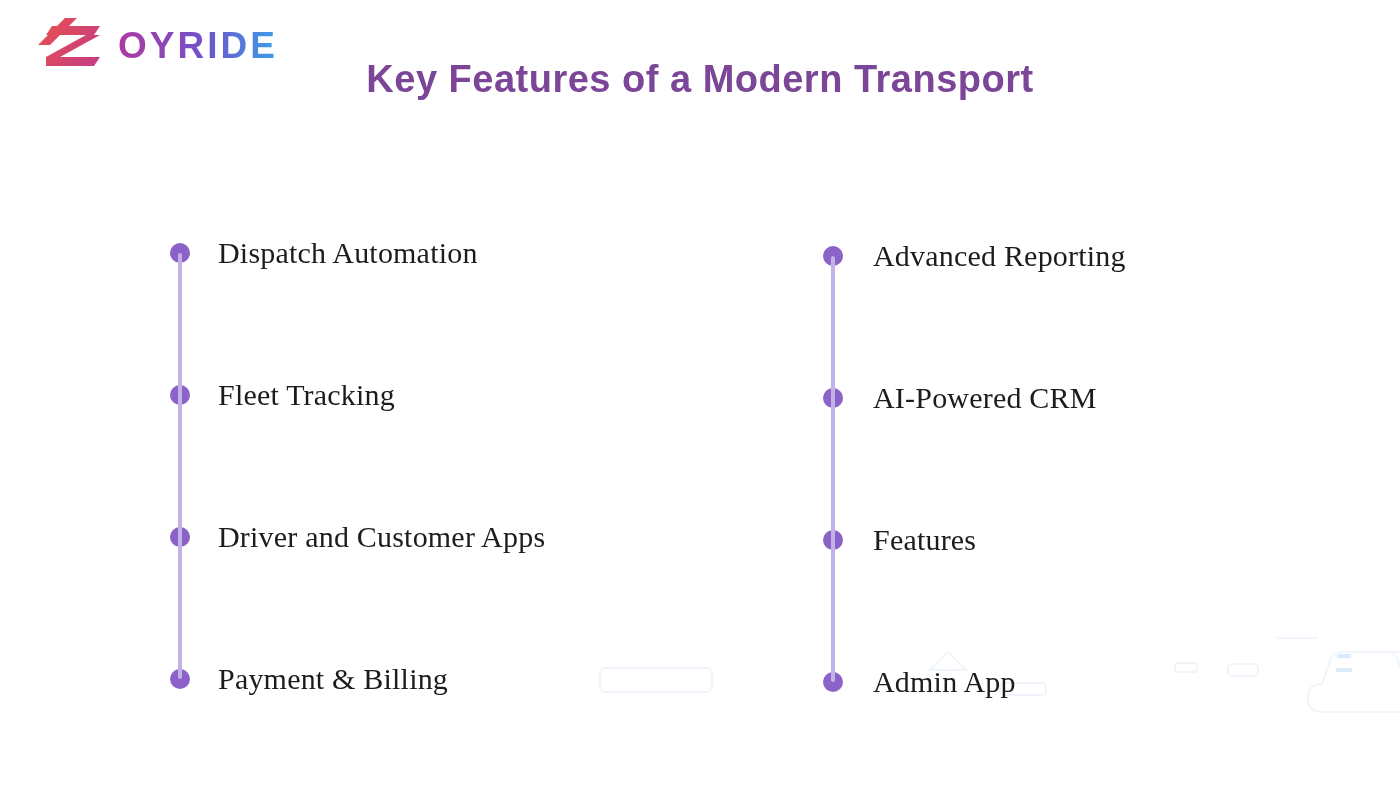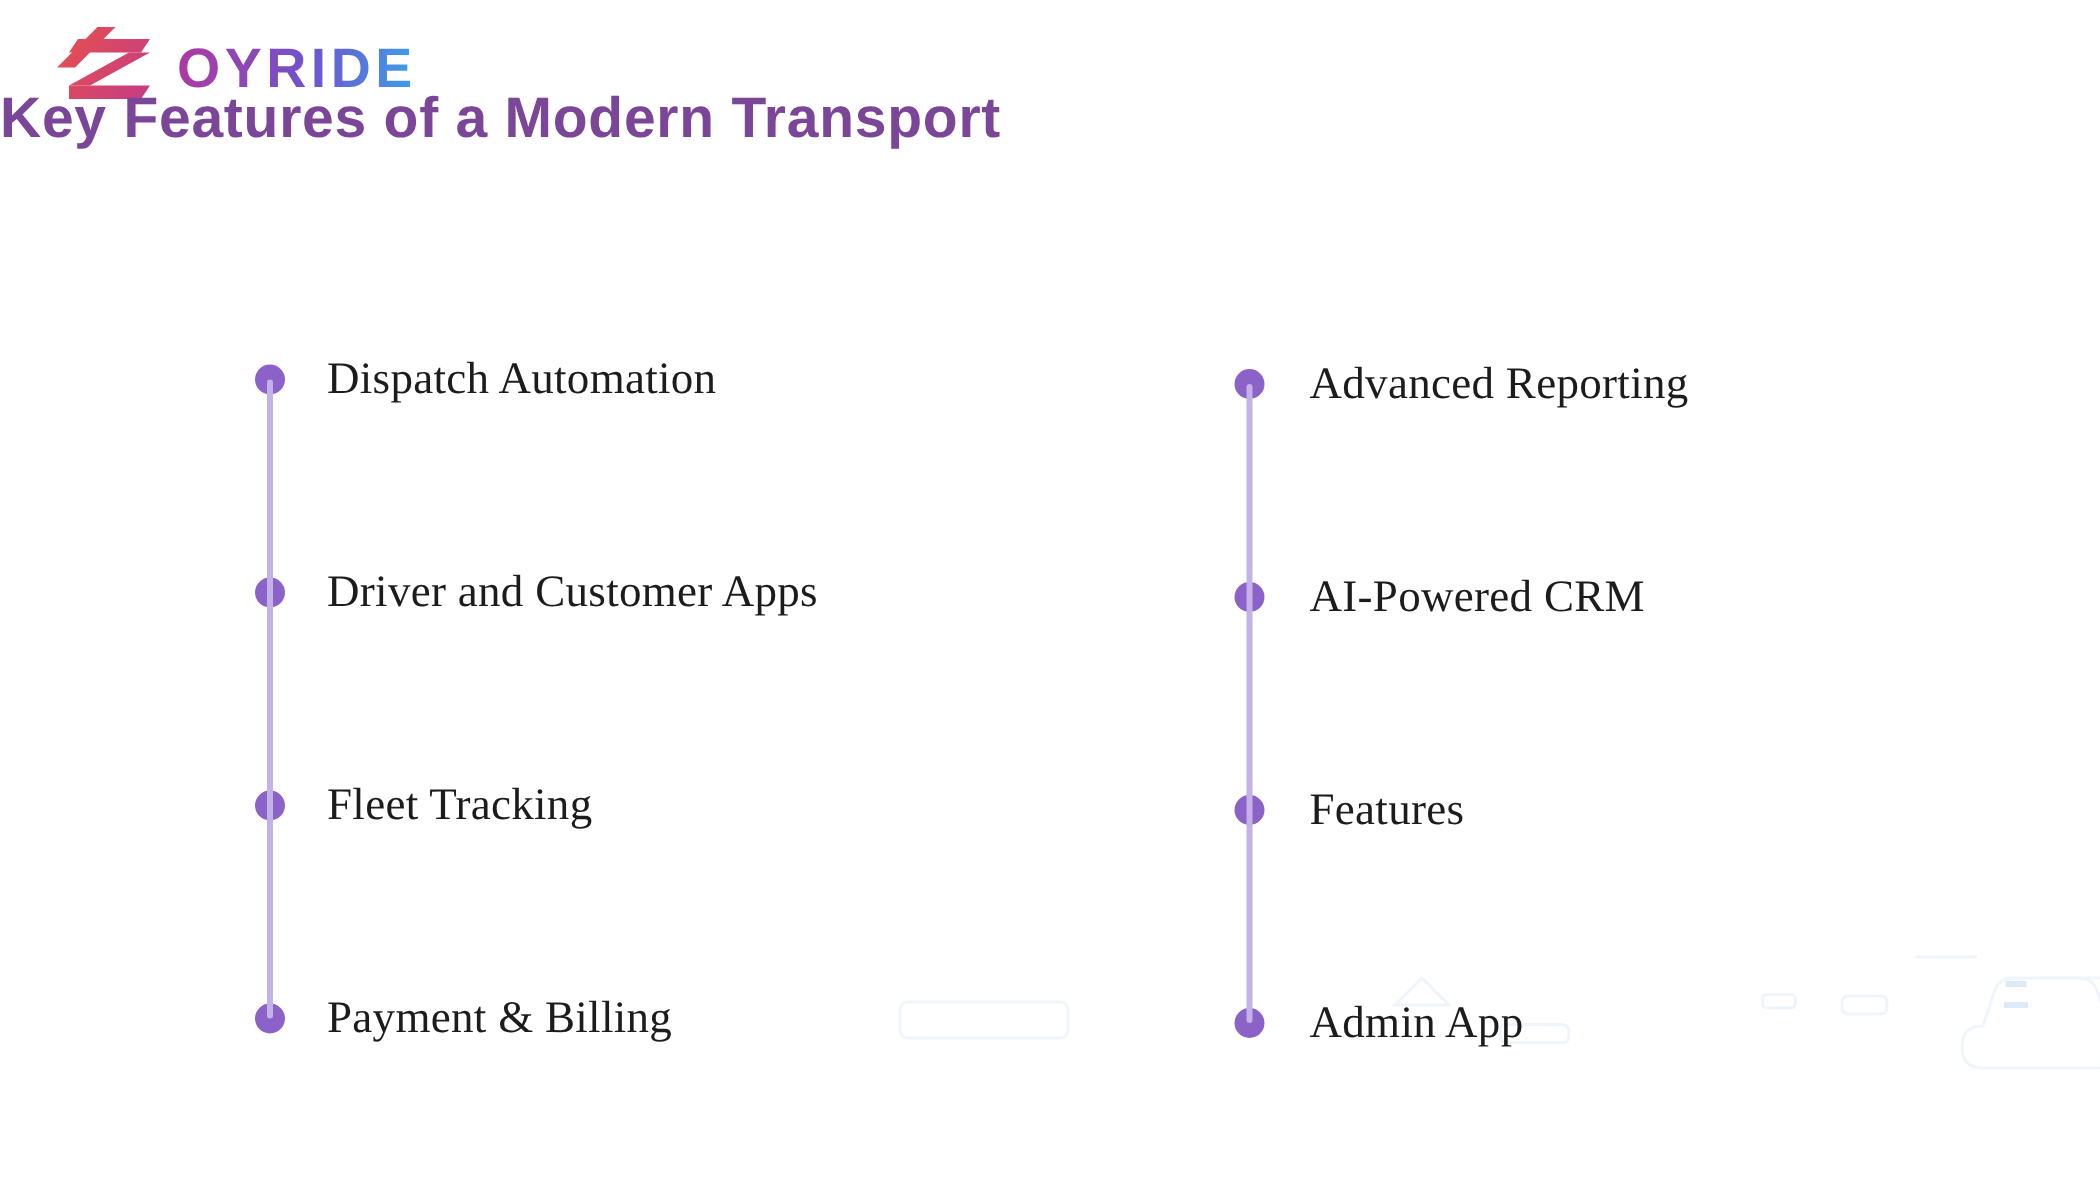--- a/index.html
+++ b/index.html
@@ -35,21 +35,21 @@
     -webkit-text-fill-color: transparent;
     color: transparent;
   }
 
   
   .title {
     position: absolute;
     left: 0;
     top: 50px;
     width: 1400px;
-    text-align: left;
+    text-align: center;
     color: var(--title-color, #7b4697);
     font-size: 38px;
     font-weight: 700;
     letter-spacing: 0.5px;
     line-height: 58px;
   }
 
   
   .col { position: absolute; width: 620px; }
   .col-left  { left: 170px; top: 243px; }
@@ -118,25 +118,25 @@
 </h1>
 
 <div class="col col-left">
   <div class="tl-line"></div>
   <div class="tl-row">
     <span class="dot"></span>
     <span class="lbl">Dispatch Automation</span>
   </div>
   <div class="tl-row">
     <span class="dot"></span>
-    <span class="lbl">Driver and Customer Apps</span>
+    <span class="lbl">Fleet Tracking</span>
   </div>
   <div class="tl-row">
     <span class="dot"></span>
-    <span class="lbl">Fleet Tracking</span>
+    <span class="lbl">Driver and Customer Apps</span>
   </div>
   <div class="tl-row">
     <span class="dot"></span>
     <span class="lbl">Payment &amp; Billing</span>
   </div>
 </div>
 
 <div class="col col-right">
   <div class="tl-line"></div>
   <div class="tl-row">

